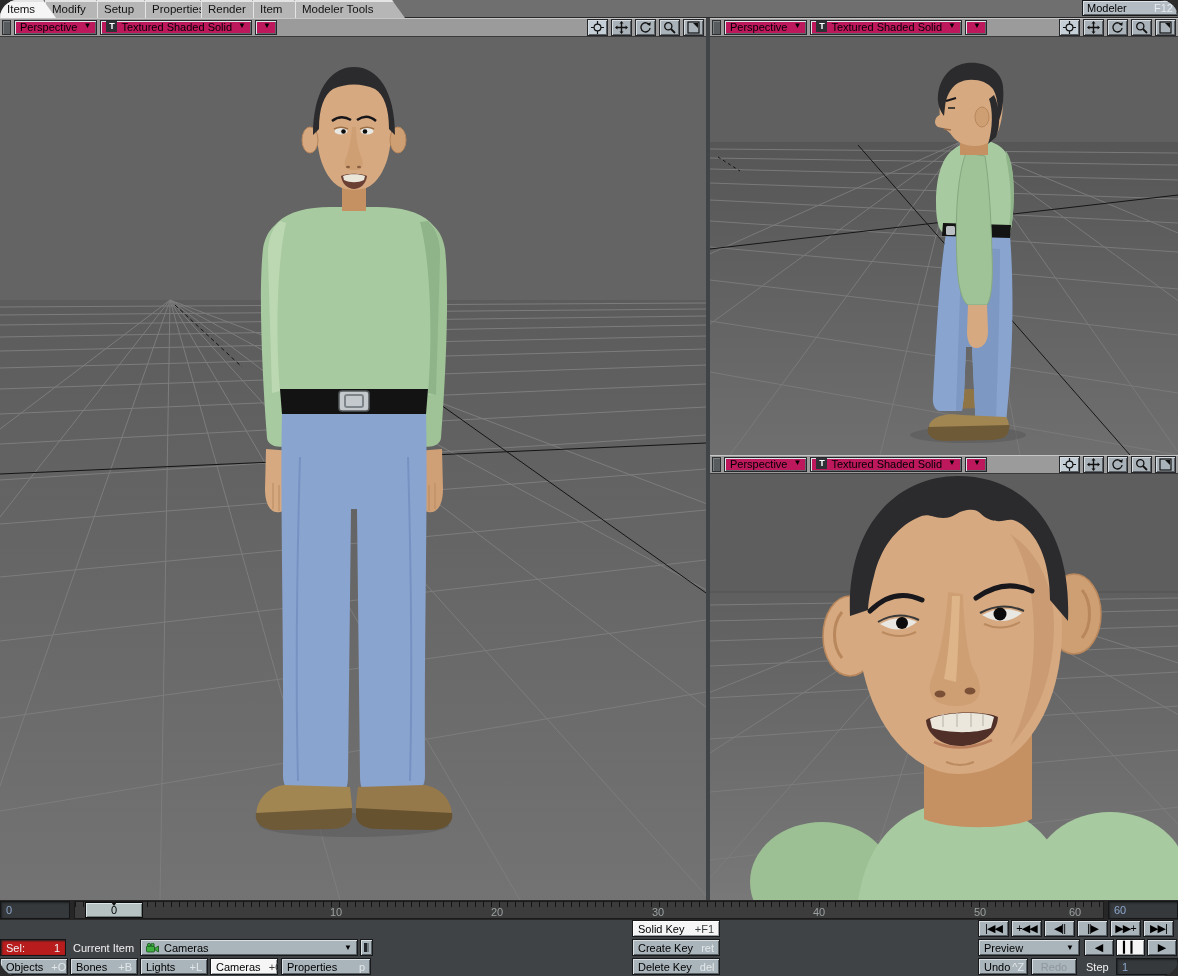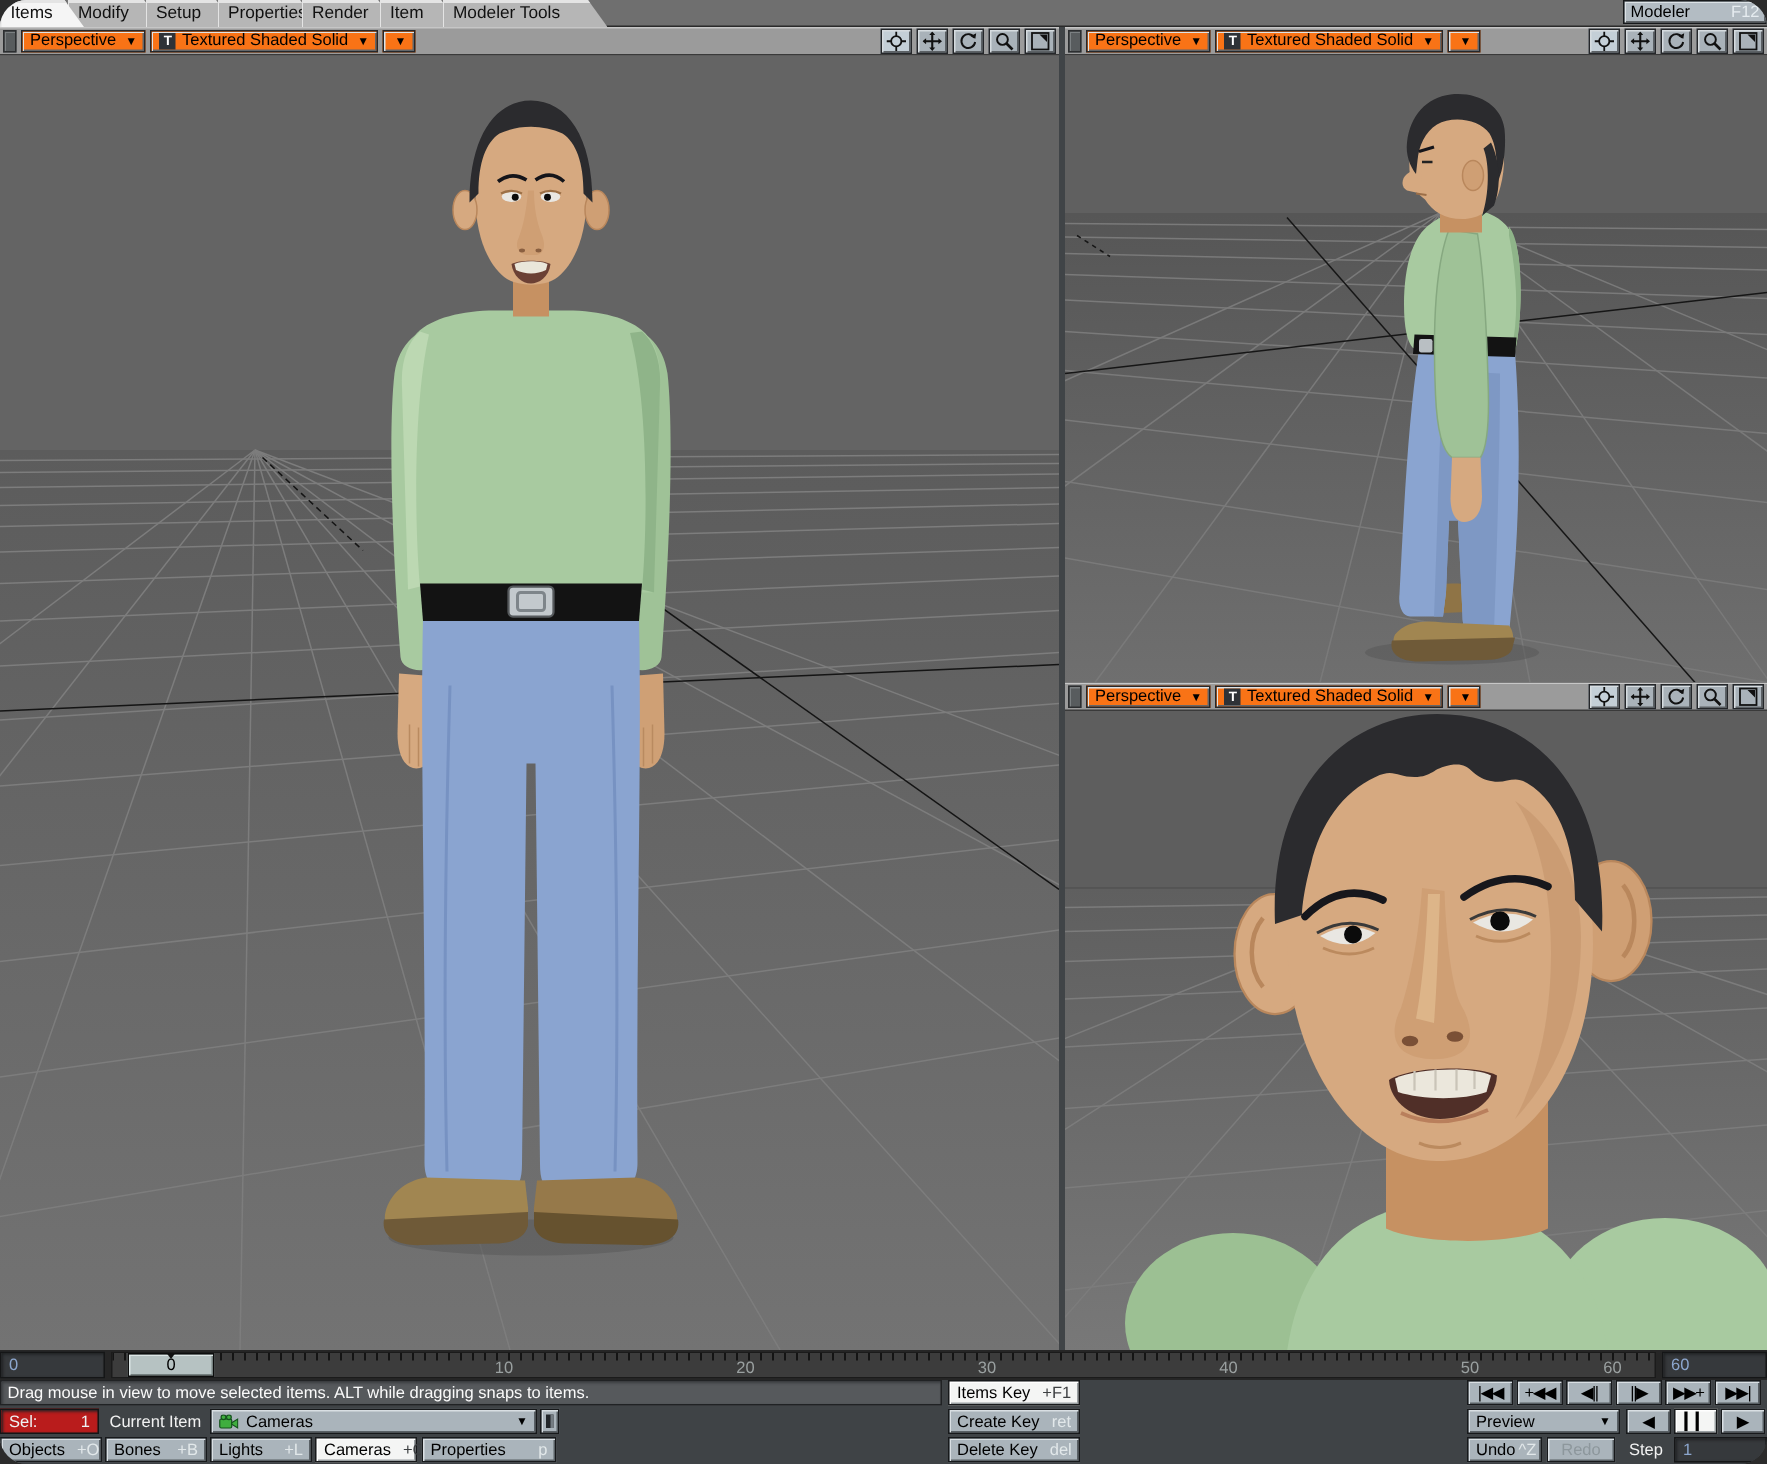--- a/index.html
+++ b/index.html
@@ -19,23 +19,23 @@
          display:flex; align-items:center; justify-content:space-between; padding:0 4px; }
   .modeler-btn .sc { color:#e6ecf0; }
 
   
   .viewport { position:absolute; background:#606060; }
   .vh { position:absolute; left:0; top:0; right:0; height:19px; background:#9b9b9b;
         border-bottom:1px solid #3a3a3a; box-shadow:inset 0 1px 0 #c6c6c6;
         display:flex; align-items:center; gap:3px; padding:0 2px; }
   .grip { width:9px; height:15px; background:#585c5e; border:1px solid #2c2e30;
           box-shadow:inset 1px 1px 0 #7b8082; }
-  .dd { height:15px; background:#f97316; border:1px solid #25272a;
+  .dd { height:15px; background:#be185d; border:1px solid #25272a;
         box-shadow:inset 1px 1px 0 #dde3e7, inset -1px -1px 0 #62676b;
-        display:flex; align-items:center; gap:4px; padding:0 5px; white-space:nowrap; }
+        display:flex; align-items:flex-start; gap:4px; padding:0 5px; white-space:nowrap; }
   .dd .arrow { font-size:8px; margin-left:2px; }
   .tbadge { width:11px; height:11px; background:#2e3237; color:#fff; font-size:9px; font-weight:bold;
             display:flex; align-items:center; justify-content:center; }
   .spacer { flex:1; }
   .ib { width:21px; height:17px; background:#a9b2b9; border:1px solid #25272a;
         box-shadow:inset 1px 1px 0 #d6dce0, inset -1px -1px 0 #5c6165;
         display:flex; align-items:center; justify-content:center; }
   .ib.sel { background:#c4cfd7; }
   .ib svg { display:block; }
   .canvas { position:absolute; left:0; right:0; bottom:0; top:19px; overflow:hidden; }
@@ -518,25 +518,22 @@
       </div>
     </div>
     <div class="frame-field" style="left:1108px;width:70px">
       <span>60</span>
     </div>
   </div>
 
   <div class="bottom">
 
     <div class="row" style="top:0">
-      <div class="statusbar">
-        <span>Drag mouse in view to move selected items. ALT while dragging snaps to items.</span>
-      </div>
       <div class="btn white" style="left:632px;width:88px">
-        <span>Items Key</span>
+        <span>Solid Key</span>
         <span class="sc">+F1</span>
       </div>
       <div class="btn center glyph" style="left:978px;width:31px">
           <span>|◀◀</span>
         </div>
       <div class="btn center glyph" style="left:1011px;width:31px">
           <span>+◀◀</span>
         </div>
       <div class="btn center glyph" style="left:1044px;width:31px">
           <span>◀||</span>

